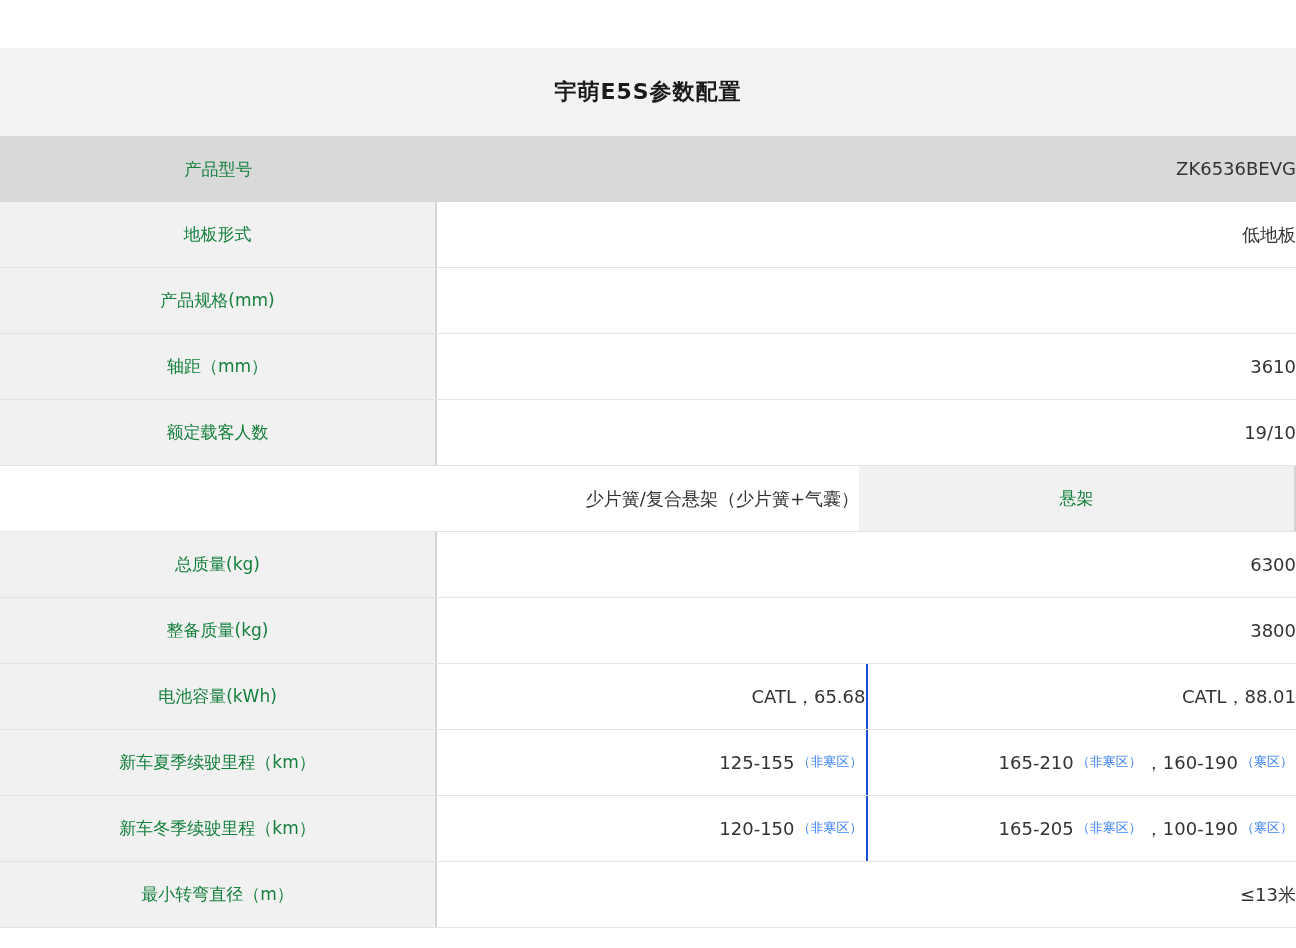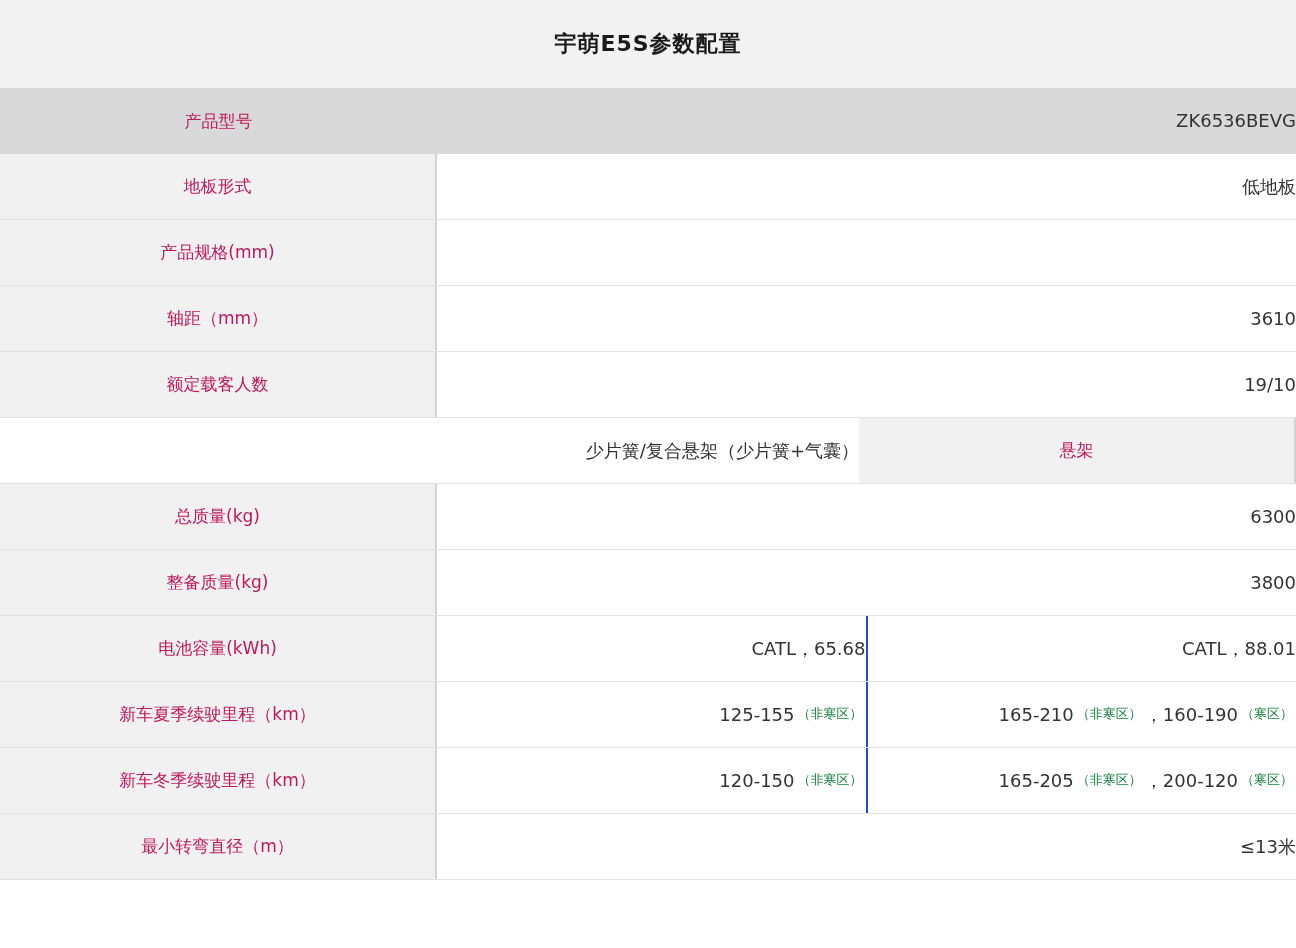--- a/index.html
+++ b/index.html
@@ -17,20 +17,21 @@
   .title-bar {
     height: 88px;
     background: #f2f2f2;
     display: flex;
     align-items: center;
     justify-content: center;
     font-size: 22px;
     font-weight: bold;
     color: #1a1a1a;
     letter-spacing: 1px;
+    margin-top: 48px;
   }
   .row {
     display: flex;
     height: 66px;
     border-bottom: 1px solid #e3e3e3;
     background: #ffffff;
   }
   .row.highlight {
     background: #d9d9d9;
     border-bottom: none;
@@ -41,21 +42,21 @@
     justify-content: center;
     text-align: center;
     line-height: 1.3;
   }
   .label-cell {
     flex: none;
     width: 437px;
     background: #f1f1f1;
     border-right: 2px solid #d4d4d4;
     font-size: 17px;
-    color: #be185d;
+    color: #15803d;
   }
   .row.highlight .label-cell {
     background: transparent;
     border-right: none;
   }
   .value-cell {
     flex: 1 1 0;
     background: #ffffff;
     font-size: 18px;
     color: #333333;
@@ -65,21 +66,21 @@
   .row.highlight .value-cell {
     background: transparent;
   }
   .value-cell.with-divider {
     border-right: 2px solid #1d4ed8;
   }
   .seg { display: inline; }
   .seg.small {
     font-size: 13px;
     margin: 0 3px;
-    color: #15803d;
+    color: #3b82f6;
   }
 </style>
 </head>
 <body>
 
 <div class="spec-table">
   <div class="title-bar">宇萌E5S参数配置</div>
   <div id="rows">
       <div class="row highlight">
         <div class="cell label-cell">产品型号</div>
@@ -152,21 +153,21 @@
       <div class="row">
         <div class="cell label-cell">新车冬季续驶里程（km）</div>
         <div class="cell value-cell with-divider">
           <span class="seg">120-150</span>
           <span class="seg small">（非寒区）</span>
         </div>
         <div class="cell value-cell">
           <span class="seg">165-205</span>
           <span class="seg small">（非寒区）</span>
           <span class="seg">，</span>
-          <span class="seg">200-120</span>
+          <span class="seg">100-190</span>
           <span class="seg small">（寒区）</span>
         </div>
       </div>
       <div class="row">
         <div class="cell label-cell">最小转弯直径（m）</div>
         <div class="cell value-cell">
           <span class="seg">≤13米</span>
         </div>
       </div>
     </div>

